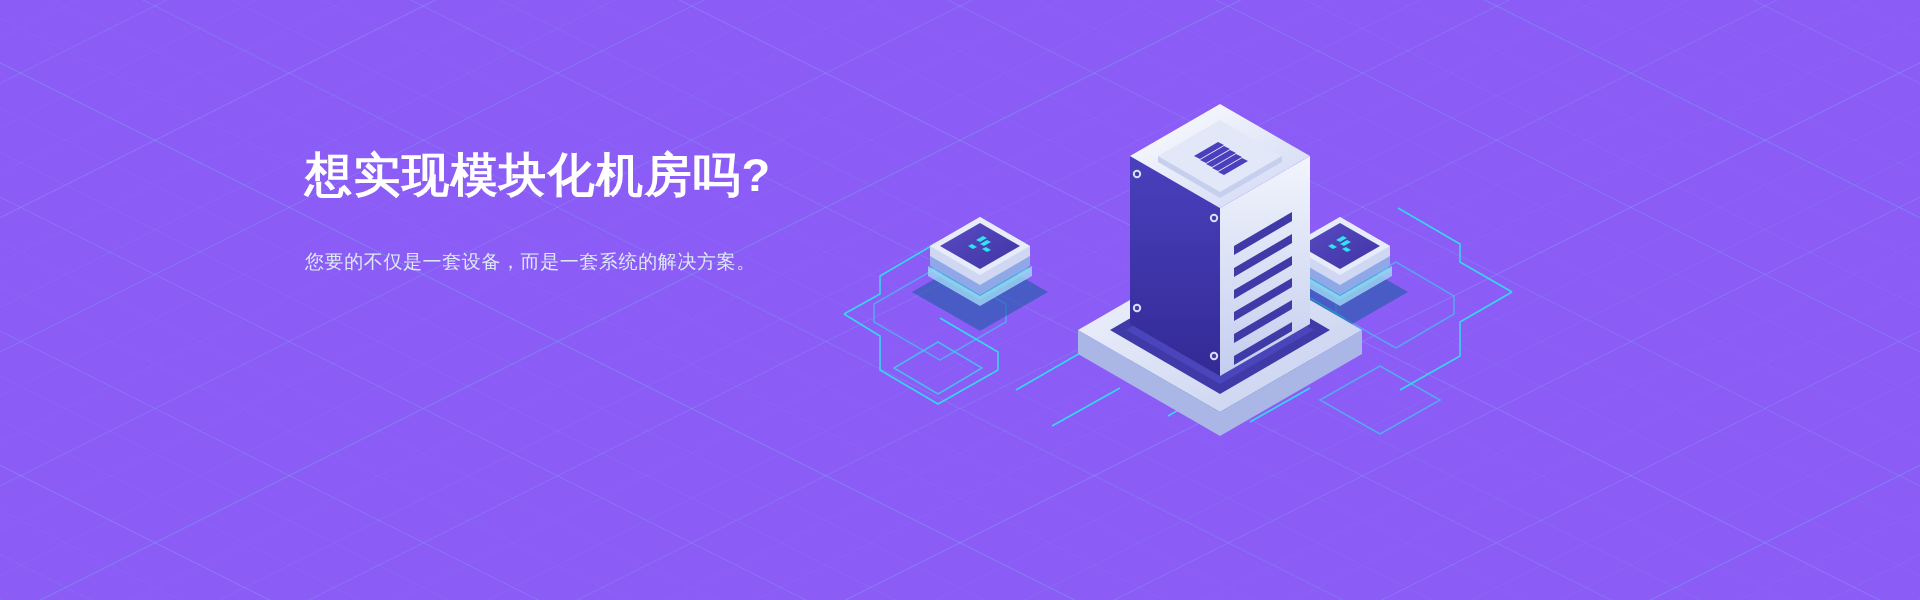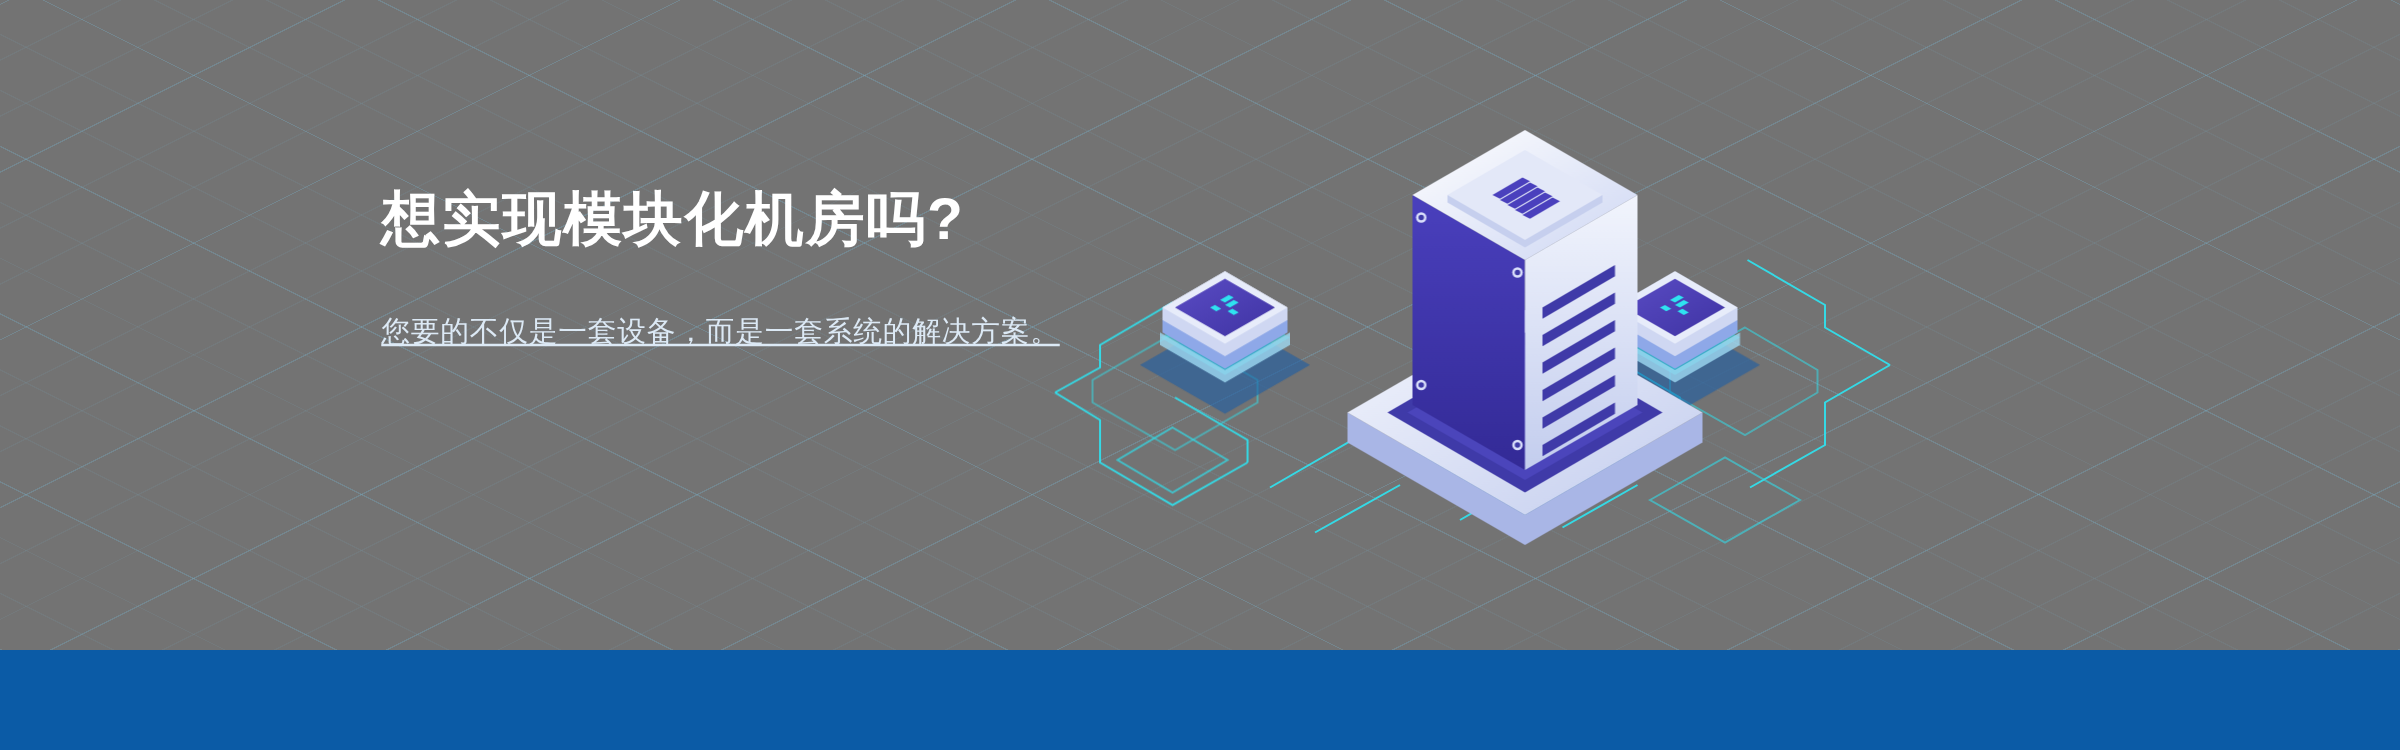--- a/index.html
+++ b/index.html
@@ -6,22 +6,22 @@
   * { margin:0; padding:0; box-sizing:border-box; }
   html, body {
     width:1920px; height:600px;
     overflow:hidden;
     background:#0b5ba6;
     font-family:"Liberation Sans","DejaVu Sans",sans-serif;
   }
 
   .banner {
     position:relative;
-    width:1920px; height:520px;
-    background:#737373;
+    width:1920px; height:600px;
+    background:#8b5cf6;
     overflow:hidden;
   }
 
   
   .bg-grid {
     position:absolute; inset:0;
     background-image:
       repeating-linear-gradient(26.565deg,
         rgba(120,200,235,0.16) 0px, rgba(120,200,235,0.16) 1px,
         rgba(120,200,235,0) 1px, rgba(120,200,235,0) 120px),
@@ -66,25 +66,24 @@
   .subheadline {
     color:#ffffff;
     font-size:25px;
     font-weight:normal;
     letter-spacing:0.2px;
     white-space:nowrap;
   }
   .description {
     margin-top:45px;
     color:#dce9f5;
-    font-size:23px;
+    font-size:19px;
     letter-spacing:0.6px;
     line-height:1.5;
     white-space:nowrap;
-    text-decoration:underline;
   }
 
   
   .illustration {
     position:absolute;
     left:820px; top:70px;
     width:780px; height:400px;
   }
   .illustration svg { display:block; width:100%; height:100%; }
 </style>

